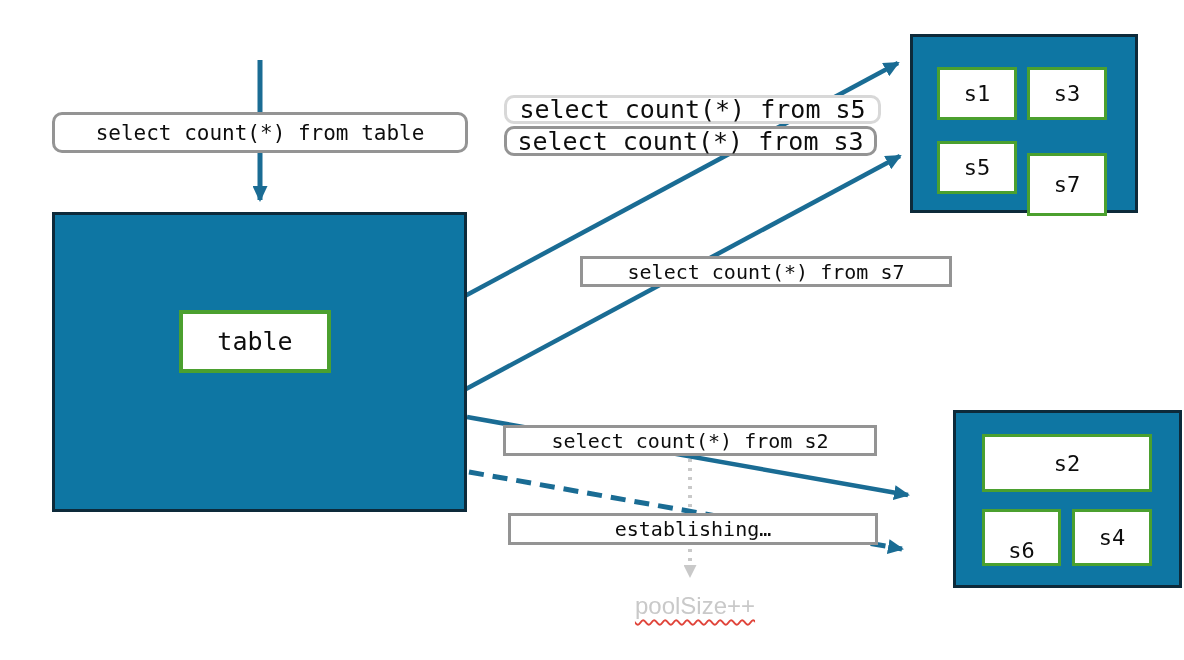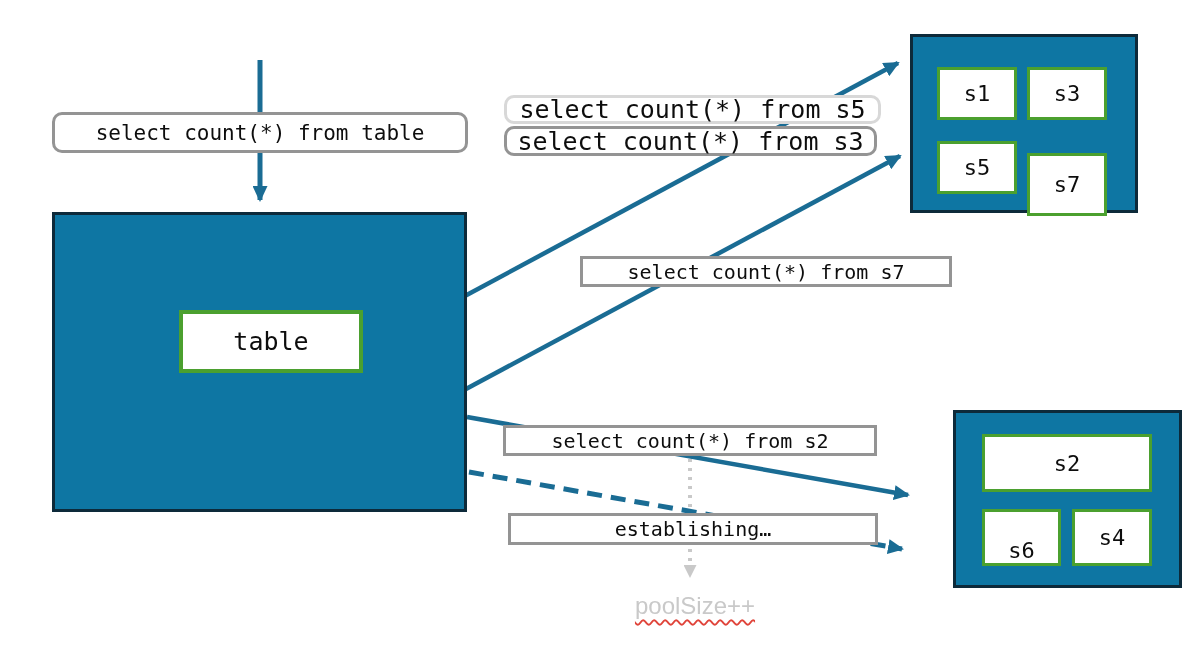--- a/index.html
+++ b/index.html
@@ -81,21 +81,21 @@
 
     <line class="arrow-line" x1="260" y1="60" x2="260" y2="200" stroke-width="5" marker-end="url(#ah)"></line>
     <line class="arrow-line" x1="463" y1="297" x2="898" y2="63" stroke-width="4.5" marker-end="url(#ah)"></line>
     <line class="arrow-line" x1="466" y1="389" x2="900" y2="156" stroke-width="4.5" marker-end="url(#ah)"></line>
     <line class="arrow-line" x1="467" y1="417" x2="908" y2="495" stroke-width="4.5" marker-end="url(#ah)"></line>
     <line class="arrow-line" x1="469" y1="472" x2="902" y2="549" stroke-width="5" stroke-dasharray="15 9" marker-end="url(#ah)"></line>
     <line class="dotted" x1="690" y1="459" x2="690" y2="575" stroke-width="4" stroke-dasharray="3 6" marker-end="url(#ahg)"></line>
   </svg>
 
   <div class="abs node z2" style="left:52px;top:212px;width:415px;height:300px;"></div>
-  <div class="abs table-inner z2" style="left:179px;top:310px;width:184px;height:63px;">
+  <div class="abs table-inner z2" style="left:179px;top:310px;width:152px;height:63px;">
     <span>table</span>
   </div>
 
   <div class="abs node z2" style="left:910px;top:34px;width:228px;height:179px;">
     <div class="shard" style="left:24px;top:30px;width:80px;height:53px;align-items:center;">
       <span>s1</span>
     </div>
     <div class="shard" style="left:114px;top:30px;width:80px;height:53px;">
       <span>s3</span>
     </div>

